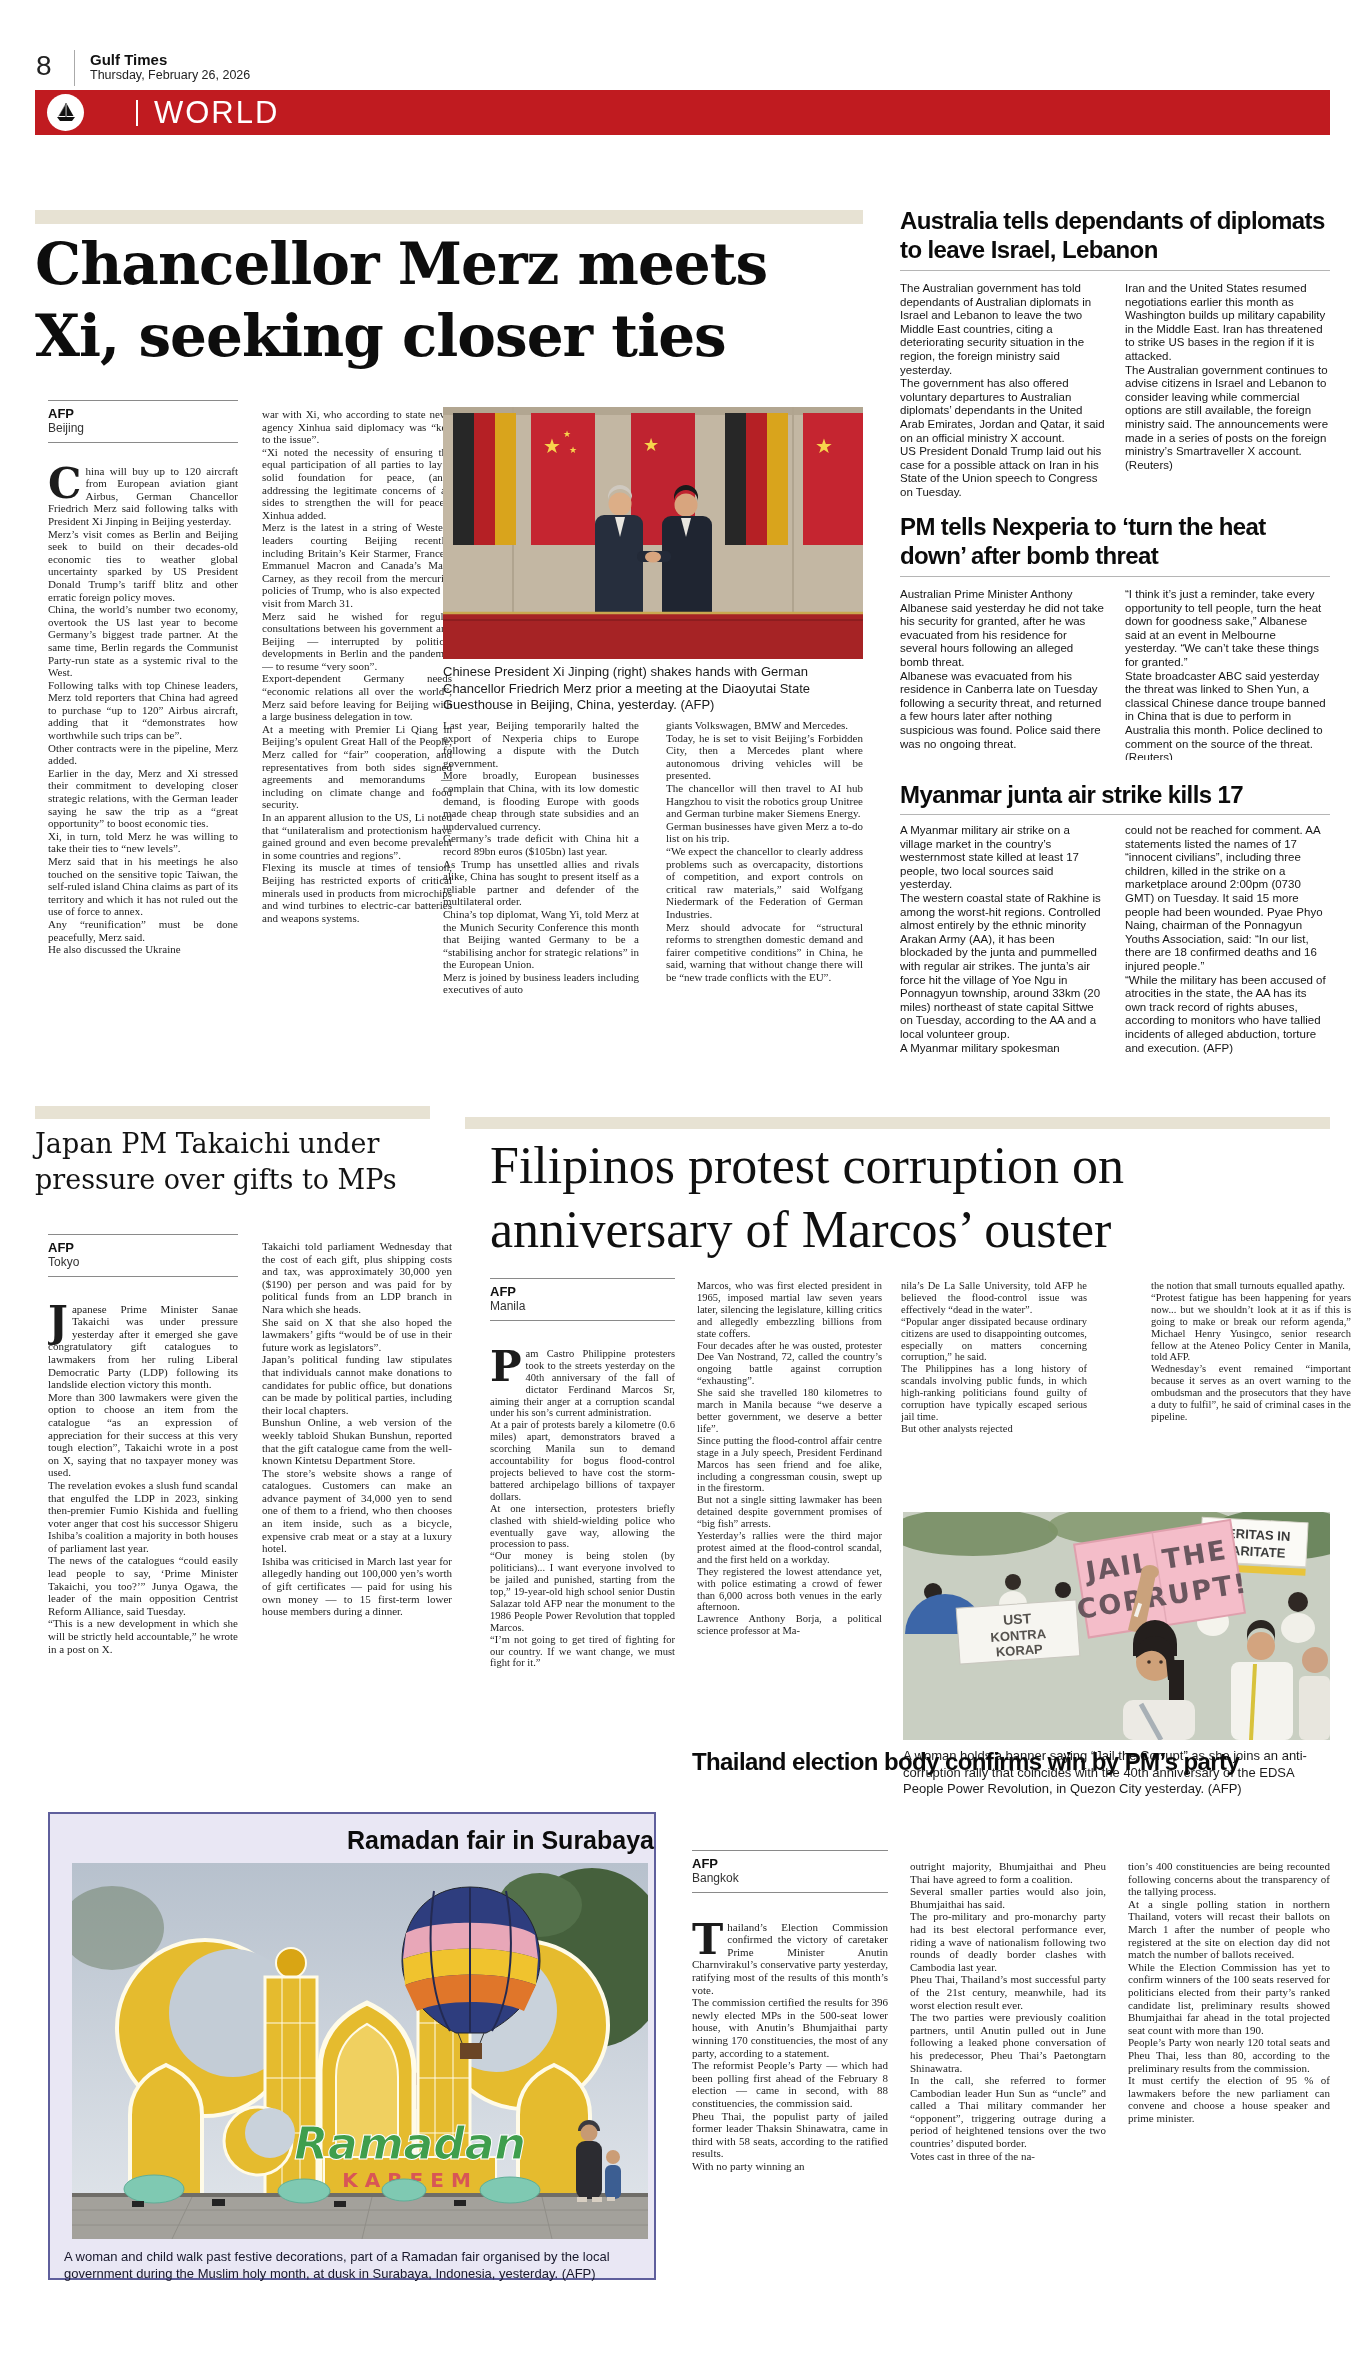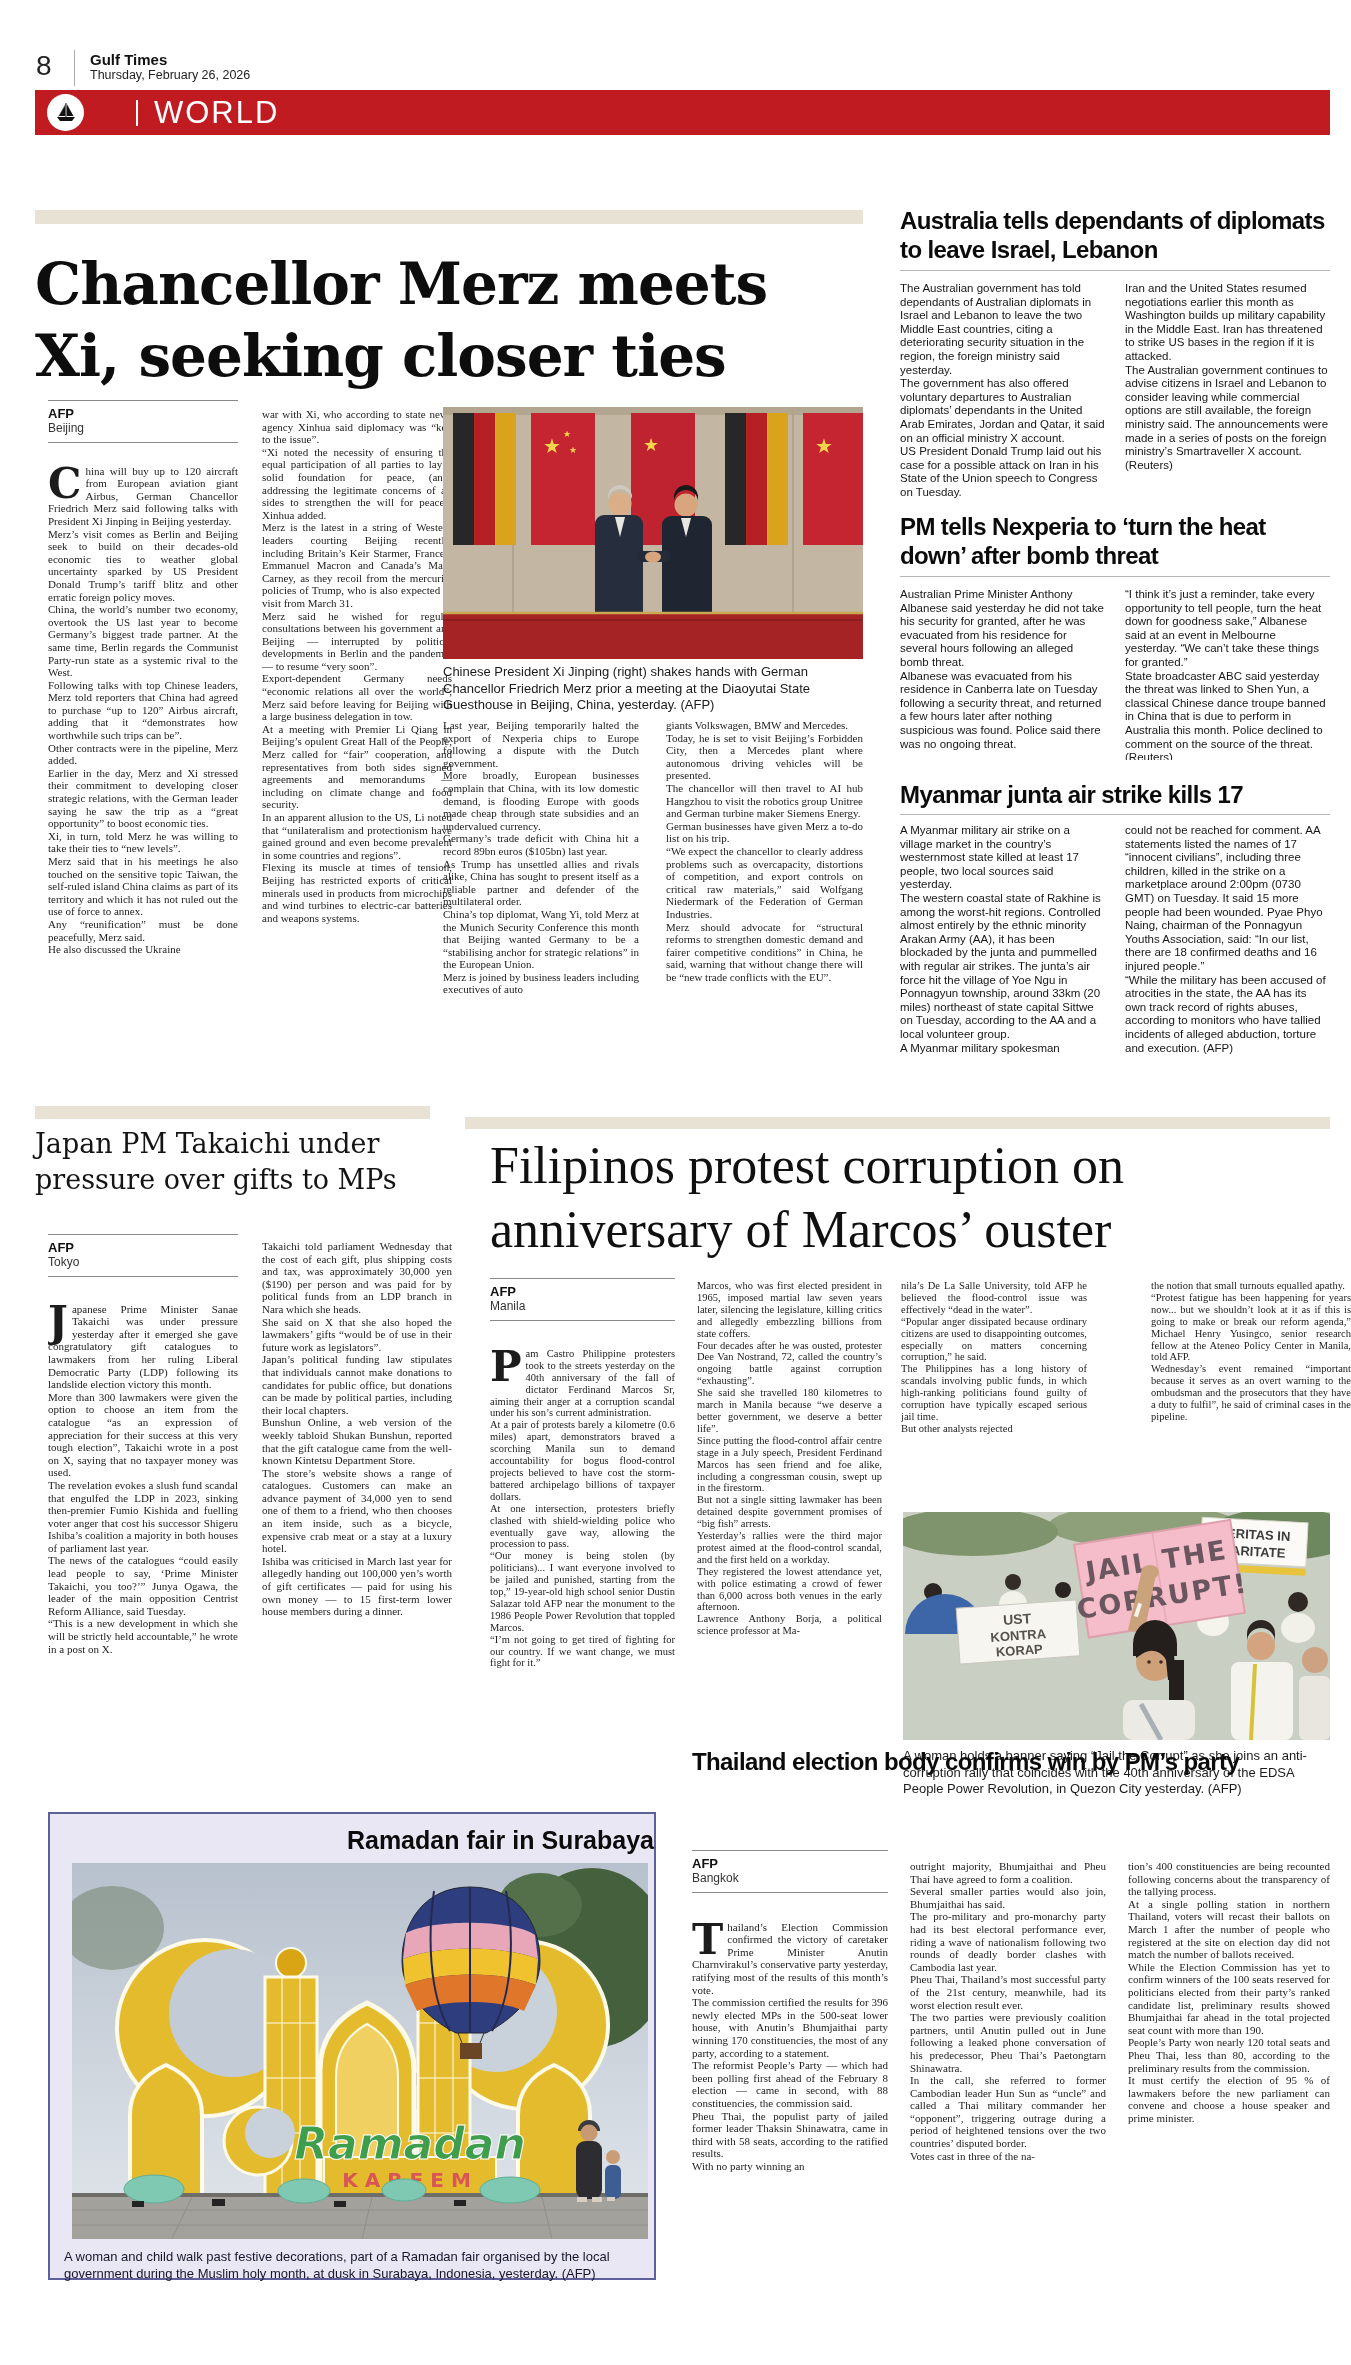--- a/index.html
+++ b/index.html
@@ -69,21 +69,21 @@
         <path d="M12.8 3 L19.5 15 L12.8 15 Z" fill="#111"></path>
         <line x1="12" y1="2" x2="12" y2="16" stroke="#111" stroke-width="0.9"></line>
         <line x1="12" y1="2.5" x2="4.5" y2="15.5" stroke="#111" stroke-width="0.5"></line>
       </svg>
     </div>
     <div class="banner-bar"></div>
     <div class="banner-title">WORLD</div>
   </div>
 
   <div class="abs strip" style="left:35px;top:210px;width:828px;height:14px;"></div>
-  <div class="abs h-main" style="left:35px;top:228px;width:832px;margin-top:20px;">Chancellor Merz meets Xi, seeking closer ties</div>
+  <div class="abs h-main" style="left:35px;top:228px;width:832px;">Chancellor Merz meets Xi, seeking closer ties</div>
 
   <div class="abs byline" style="left:48px;top:400px;width:190px;">
     <div class="ag">AFP</div>
     <div class="loc">Beijing</div>
   </div>
 
   <div class="abs coltext" style="left:48px;top:452px;width:190px;height:638px;">
     <span class="dc">C</span><span>hina will buy up to 120 aircraft from European aviation giant Airbus, German Chancellor Friedrich Merz said following talks with President Xi Jinping in Beijing yesterday.
 Merz’s visit comes as Berlin and Beijing seek to build on their decades-old economic ties to weather global uncertainty sparked by US President Donald Trump’s tariff blitz and other erratic foreign policy moves.
 China, the world’s number two economy, overtook the US last year to become Germany’s biggest trade partner. At the same time, Berlin regards the Communist Party-run state as a systemic rival to the West.

